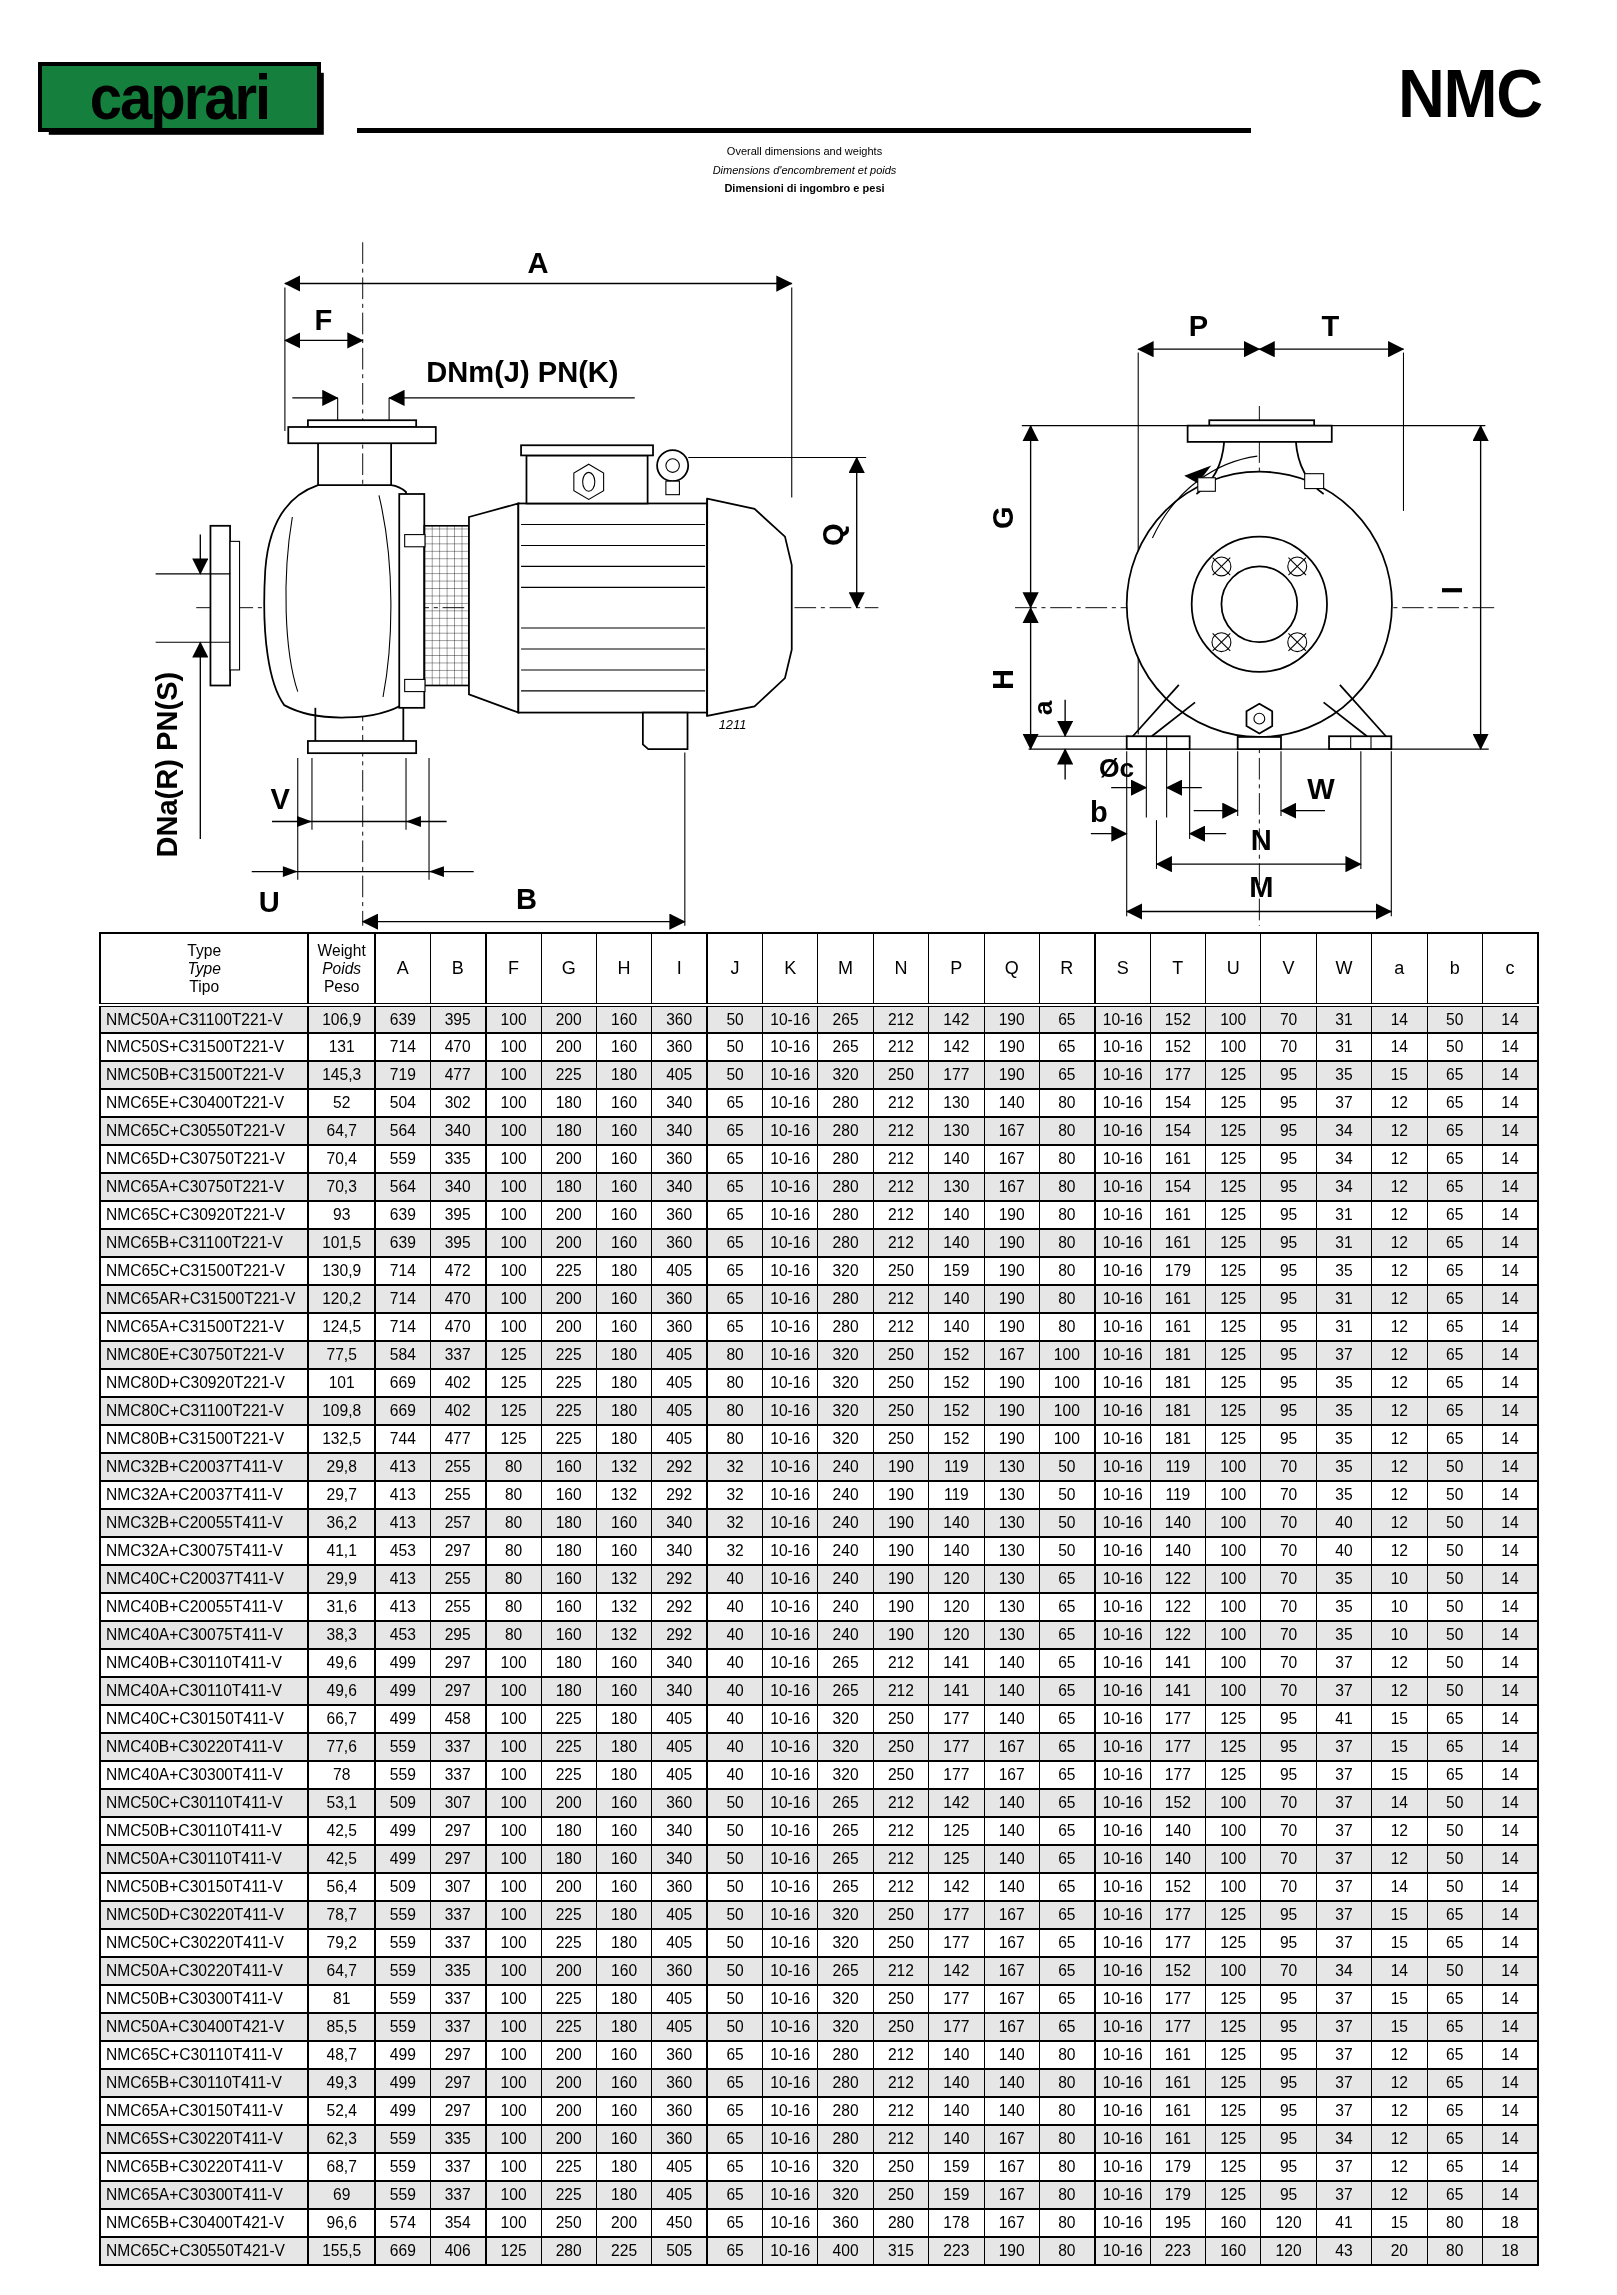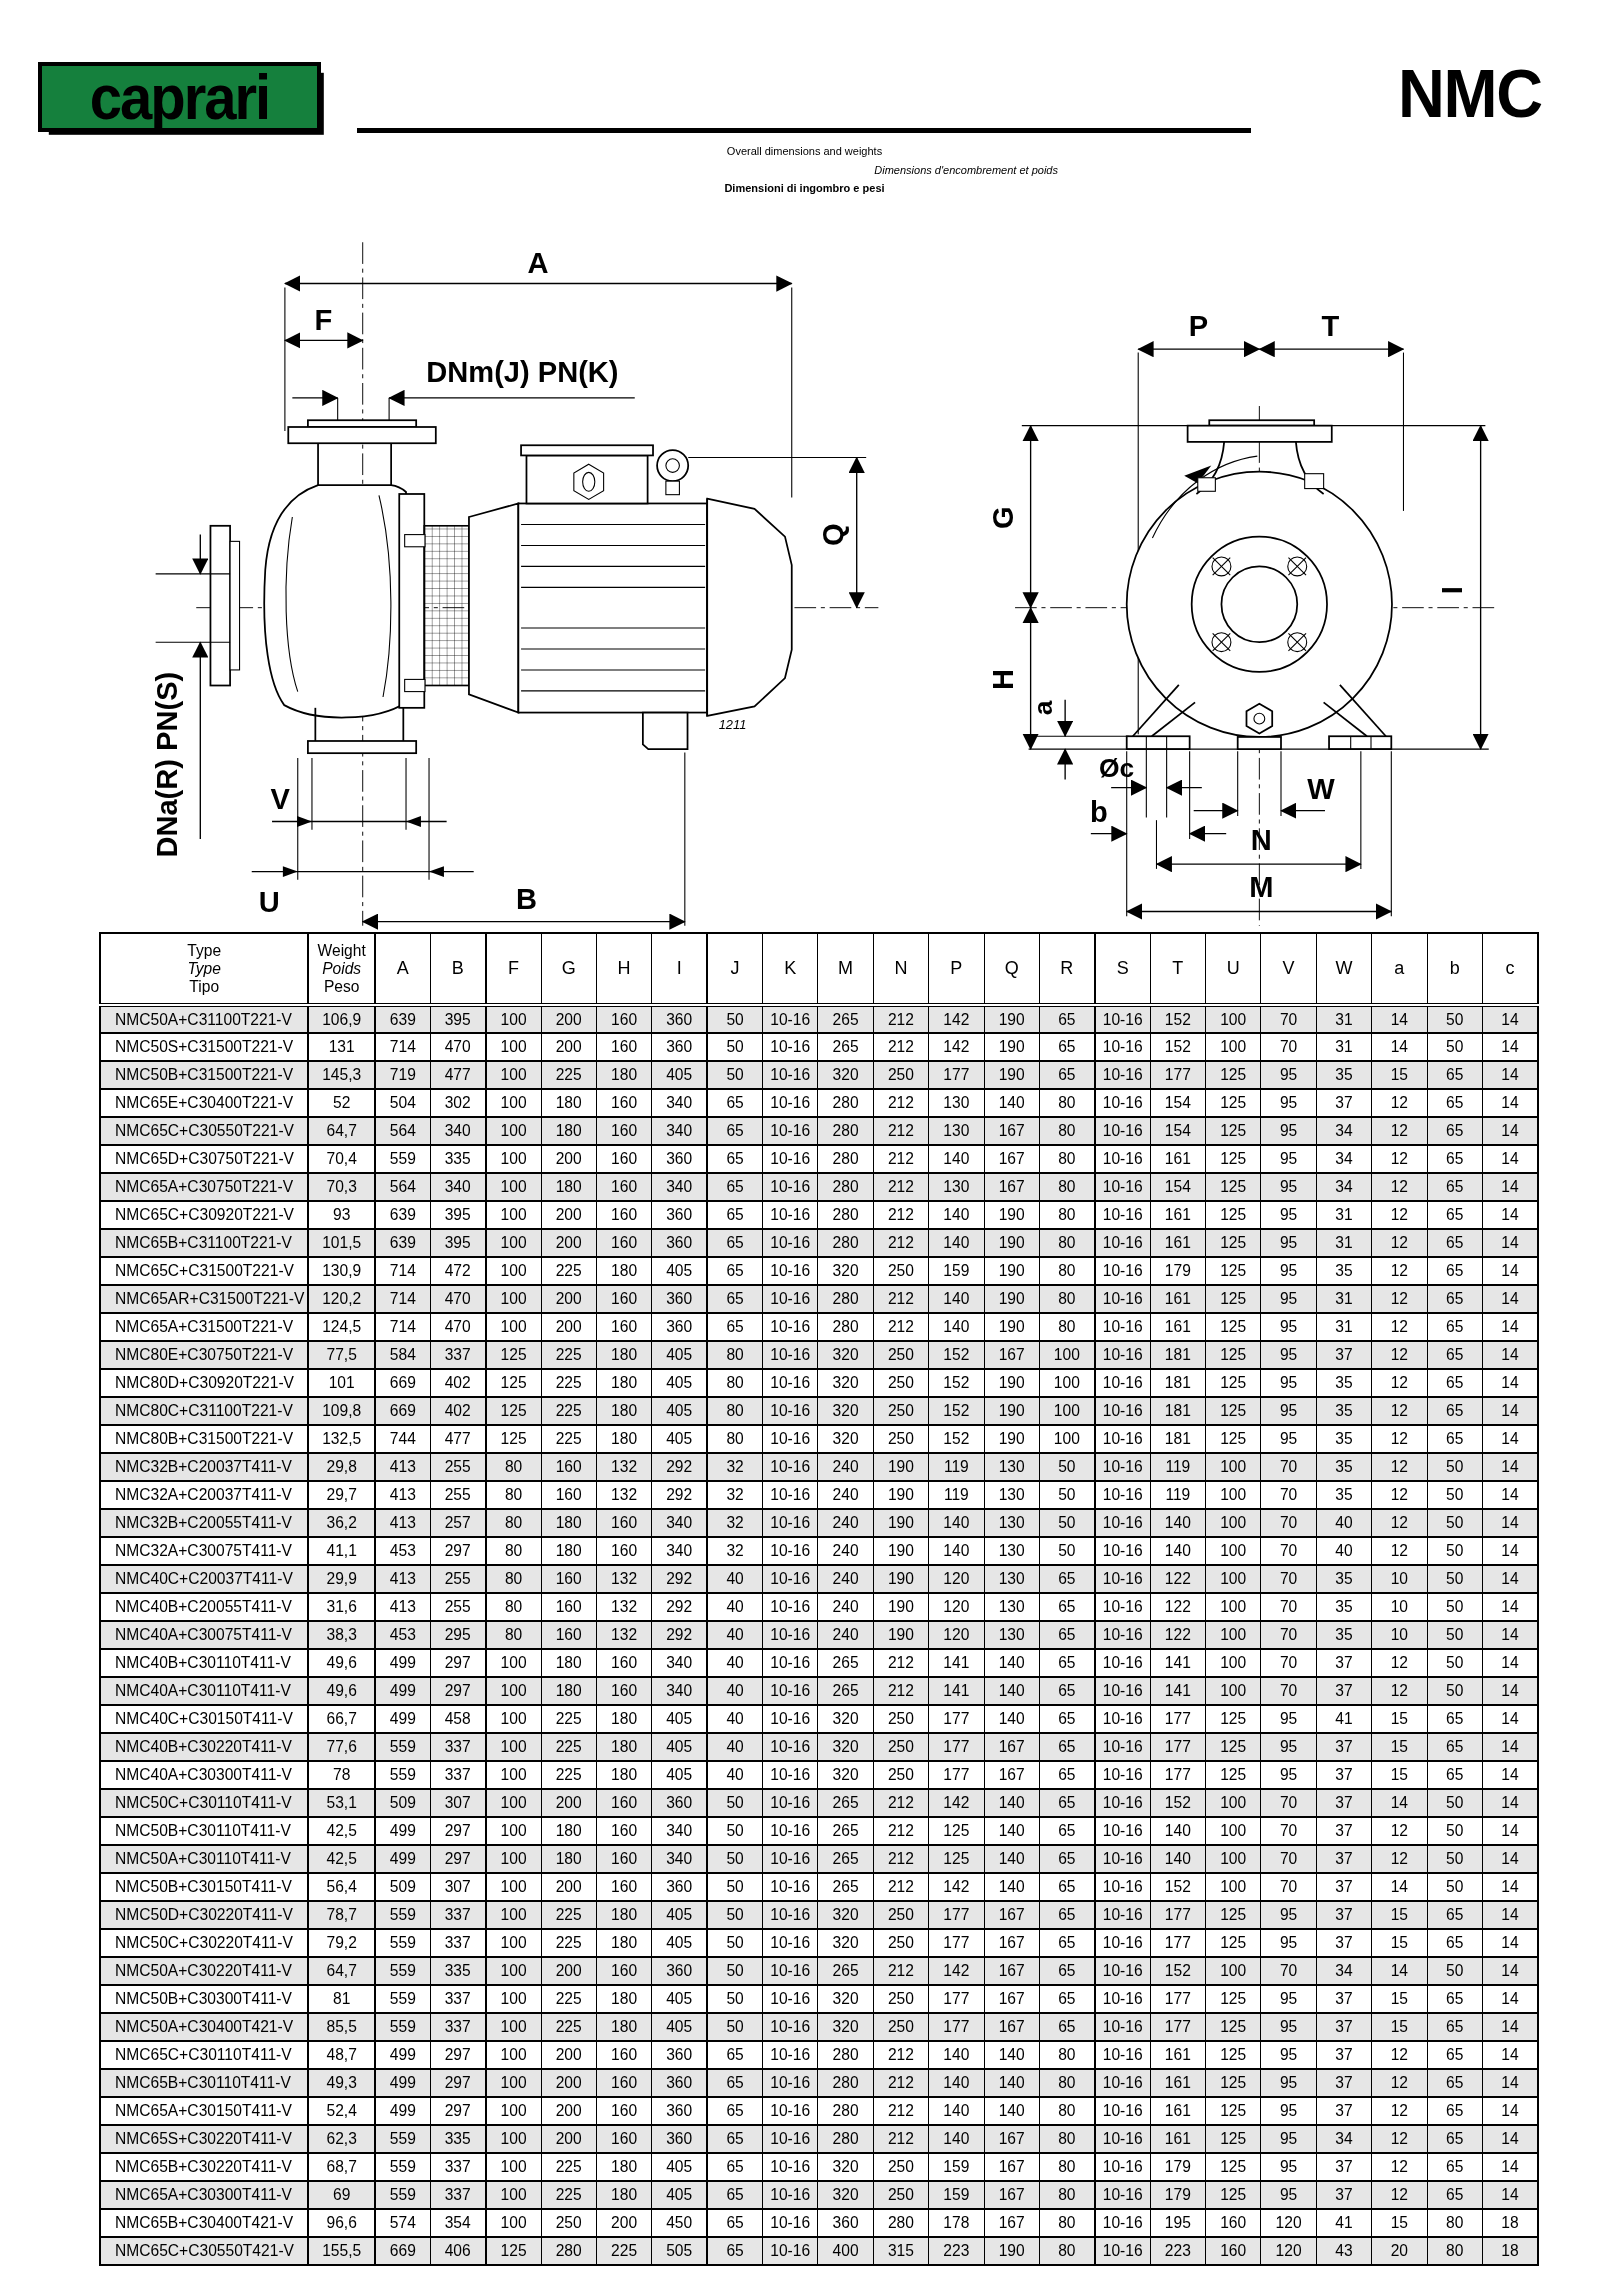--- a/index.html
+++ b/index.html
@@ -26,21 +26,21 @@
     transform:scaleY(1.08); line-height:1;
   }
   .rule { position:absolute; left:357px; top:128px; width:894px; height:5.4px; background:#000; }
   .nmc {
     position:absolute; left:1398px; top:58px;
     font-size:69px; font-weight:bold; letter-spacing:-1.4px; line-height:1.05;
     transform:scaleX(0.94); transform-origin:left top;
   }
   .subtitle { position:absolute; left:551px; top:142px; width:507px; text-align:center;
               font-size:11px; line-height:18.6px; }
-  .subtitle .it { font-style:italic;text-align:right; }
+  .subtitle .it { font-style:italic; }
   .subtitle .bd { font-weight:bold; }
 
   
   svg { position:absolute; left:0; top:0; }
   .cl   { stroke:#000; stroke-width:1.4; stroke-dasharray:32 7 6 7; fill:none; }
   .ext  { stroke:#000; stroke-width:1.6; fill:none; }
   .dline{ stroke:#000; stroke-width:2;   fill:none; }
   .dim  { stroke:#000; stroke-width:2;   fill:none;
           marker-start:url(#ar); marker-end:url(#ar); }
   .me   { marker-end:url(#ar); }
@@ -67,21 +67,21 @@
     padding:0; overflow:hidden; white-space:nowrap;
   }
   .dims thead th { height:69px; border-bottom:4.7px double #000; font-weight:normal; }
   .dims thead .hstack div { line-height:18px; font-size:15.6px; }
   .dims thead .hstack .it { font-style:italic; }
   .dims thead .hstack .bd { font-weight:normal; }
   .dims thead th.dimcol { font-size:18px; }
   .dims tbody tr { height:28px; }
   .dims tbody td { border-top-width:2px; border-bottom-width:2px; }
   .dims tbody tr.shade td { background:#e6e6e6; }
-  .dims td.type { text-align:left; padding-left:14px; }
+  .dims td.type { text-align:left; padding-left:5px; }
   .dims .sep { border-right-width:2.7px; }
 </style>
 </head>
 <body>
 
 <div class="logo-box">
   <span>caprari</span>
 </div>
 <div class="rule"></div>
 <div class="nmc">NMC</div>

